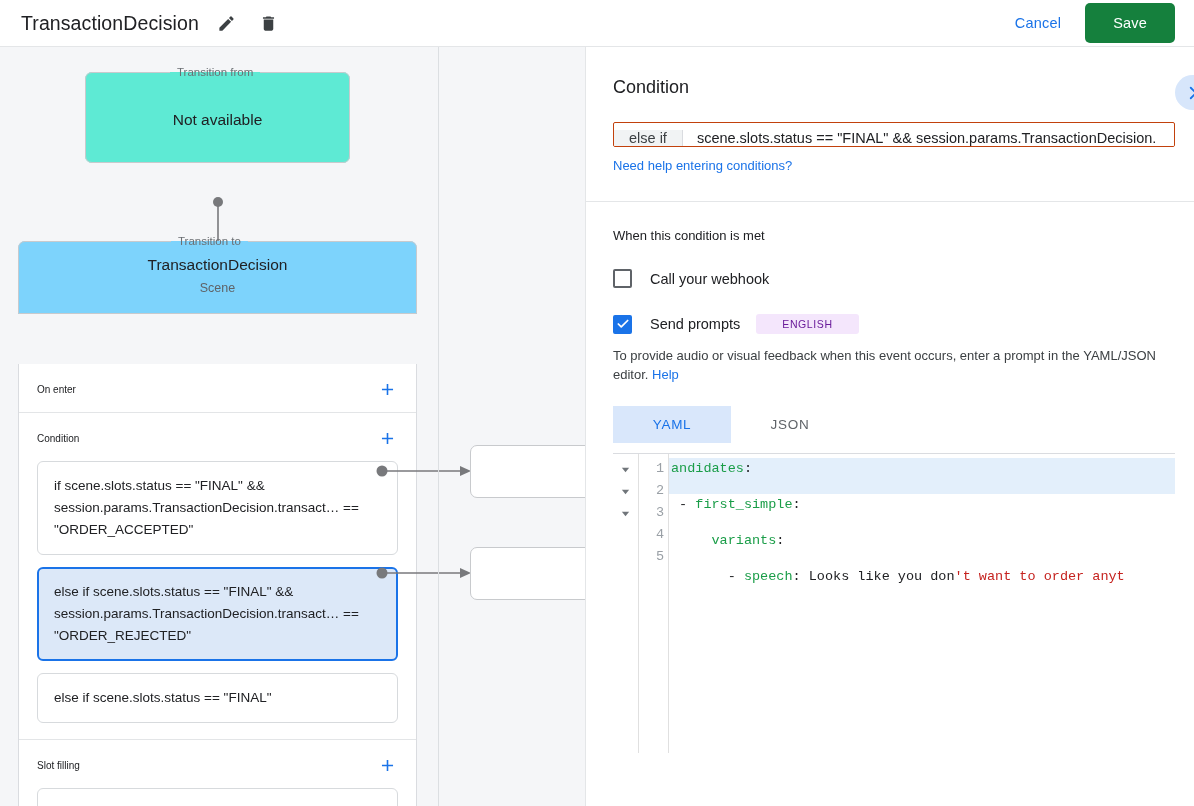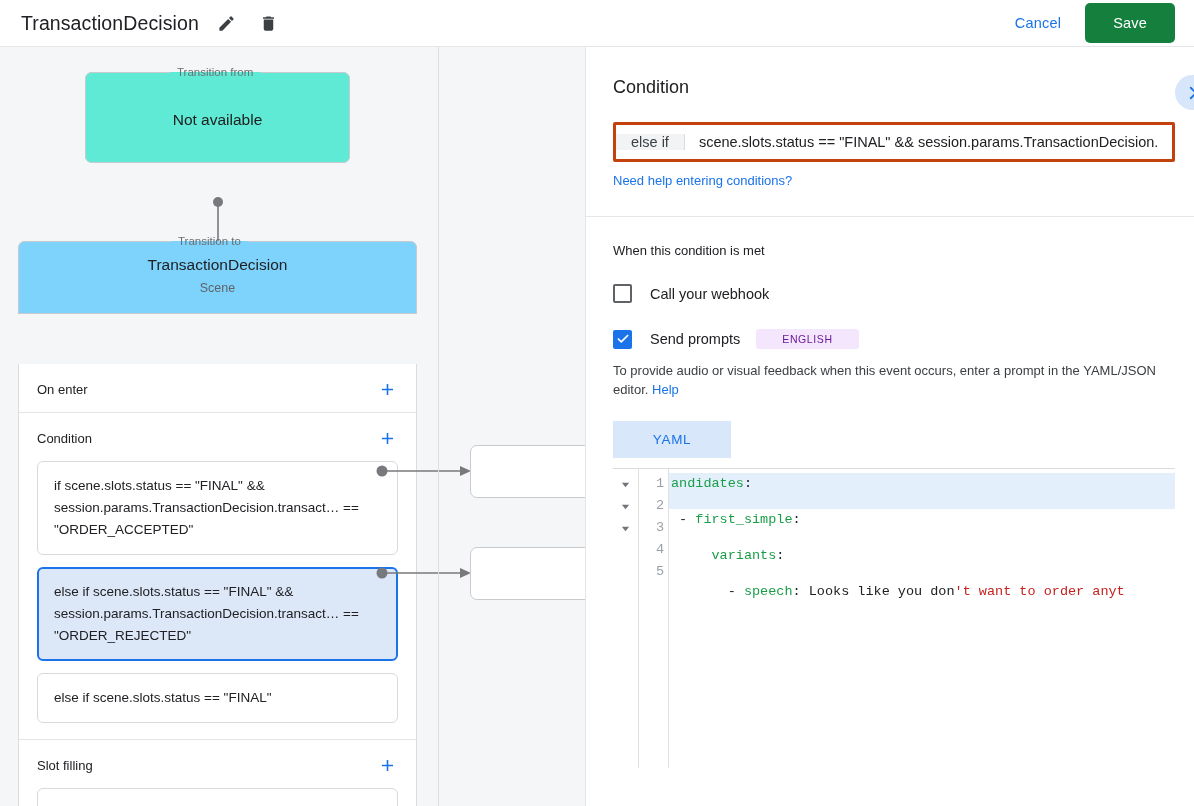--- a/index.html
+++ b/index.html
@@ -102,21 +102,21 @@
     background: #ffffff;
     border: 1px solid #dadce0;
     border-top: none;
   }
   .section { border-bottom: 1px solid #e3e5e7; }
   .section:last-child { border-bottom: none; }
   .section-head {
     display: flex; align-items: center; justify-content: space-between;
     padding: 14px 18px 12px 18px;
   }
-  .section-title { font-size: 13px; color: #202124; }
+  .section-title { font-size: 10px; color: #202124; }
   .plus-btn {
     width: 22px; height: 22px;
     display: flex; align-items: center; justify-content: center;
     cursor: pointer;
   }
   .section-body { padding: 0 18px 16px 18px; }
 
   .cond-card {
     border: 1px solid #d7dadd;
     border-radius: 6px;
@@ -178,25 +178,25 @@
   .collapse-btn {
     position: absolute; right: -16px; top: 28px;
     width: 35px; height: 35px;
     background: #d7e6fb;
     border-radius: 50%;
     display: flex; align-items: center; justify-content: center;
     cursor: pointer;
   }
 
   .cond-input-row {
-    display: flex; align-items: center;
+    display: flex; align-items: flex-end;
     margin: 24px 19px 0 27px;
-    border: 3px solid #c2410c;
+    border: 1px solid #c2410c;
     border-radius: 2px;
-    height: 40px;
+    height: 25px;
     overflow: hidden;
   }
   .cond-prefix {
     background: #f1f3f4;
     border-right: 1px solid #dadce0;
     display: flex; align-items: center;
     padding: 0 15px;
     font-size: 14.5px; color: #3c4043;
     white-space: nowrap;
   }
@@ -462,20 +462,21 @@
         <div class="lang-badge">ENGLISH</div>
       </div>
 
       <div class="helper-text">
         <span>To provide audio or visual feedback when this event occurs, enter a prompt in the YAML/JSON editor.</span>
         <a>Help</a>
       </div>
 
       <div class="tabs">
         <div class="tab active">YAML</div>
+        <div class="tab">JSON</div>
       </div>
 
       <div class="editor">
         <div class="fold-col" id="fold-col">
             <div class="fold">
               <svg width="11" height="11" viewBox="0 0 24 24" fill="#70757a">
                 <polygon points="4,8 20,8 12,18"></polygon>
               </svg>
             </div>
             <div class="fold">

